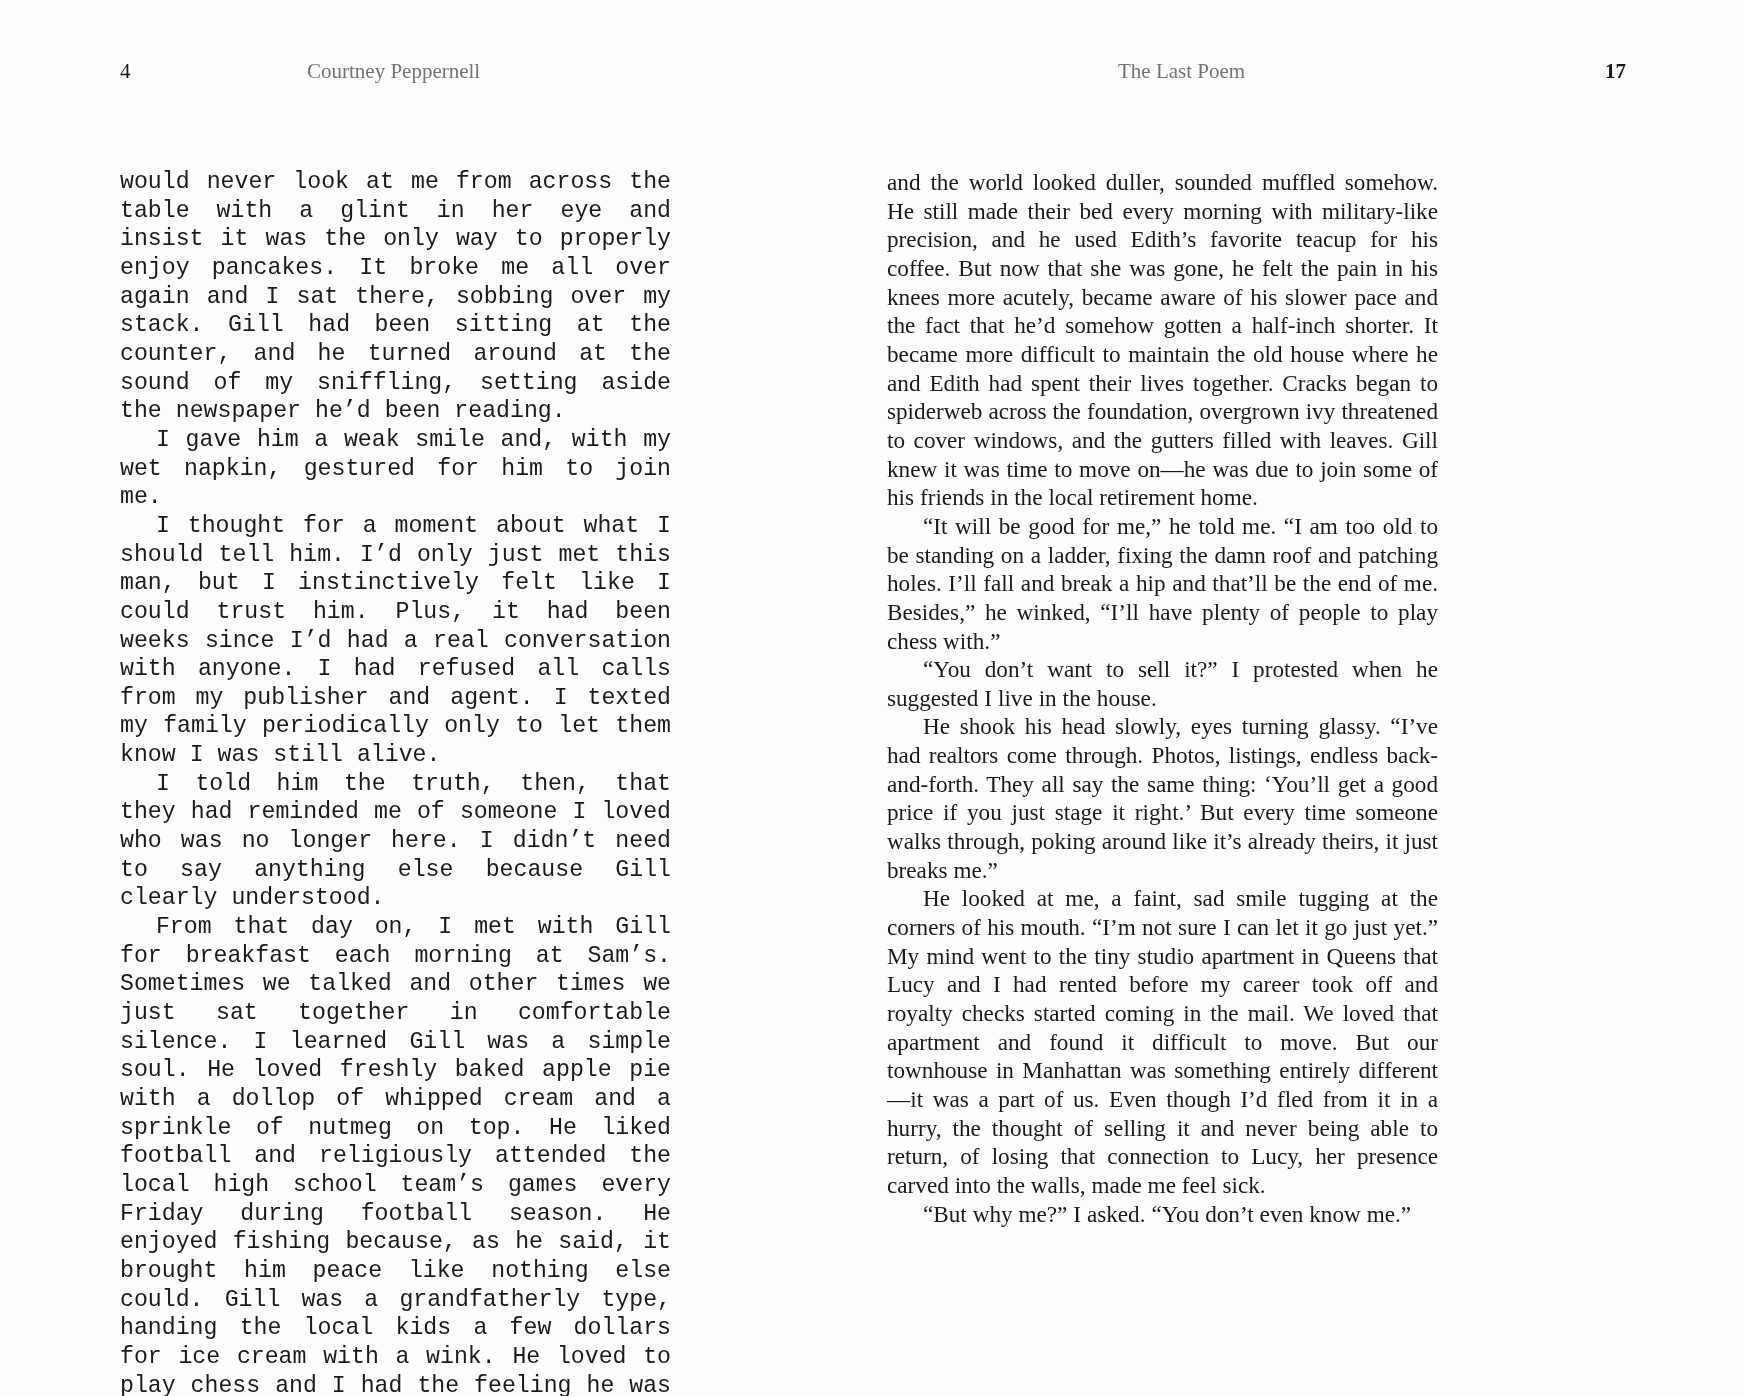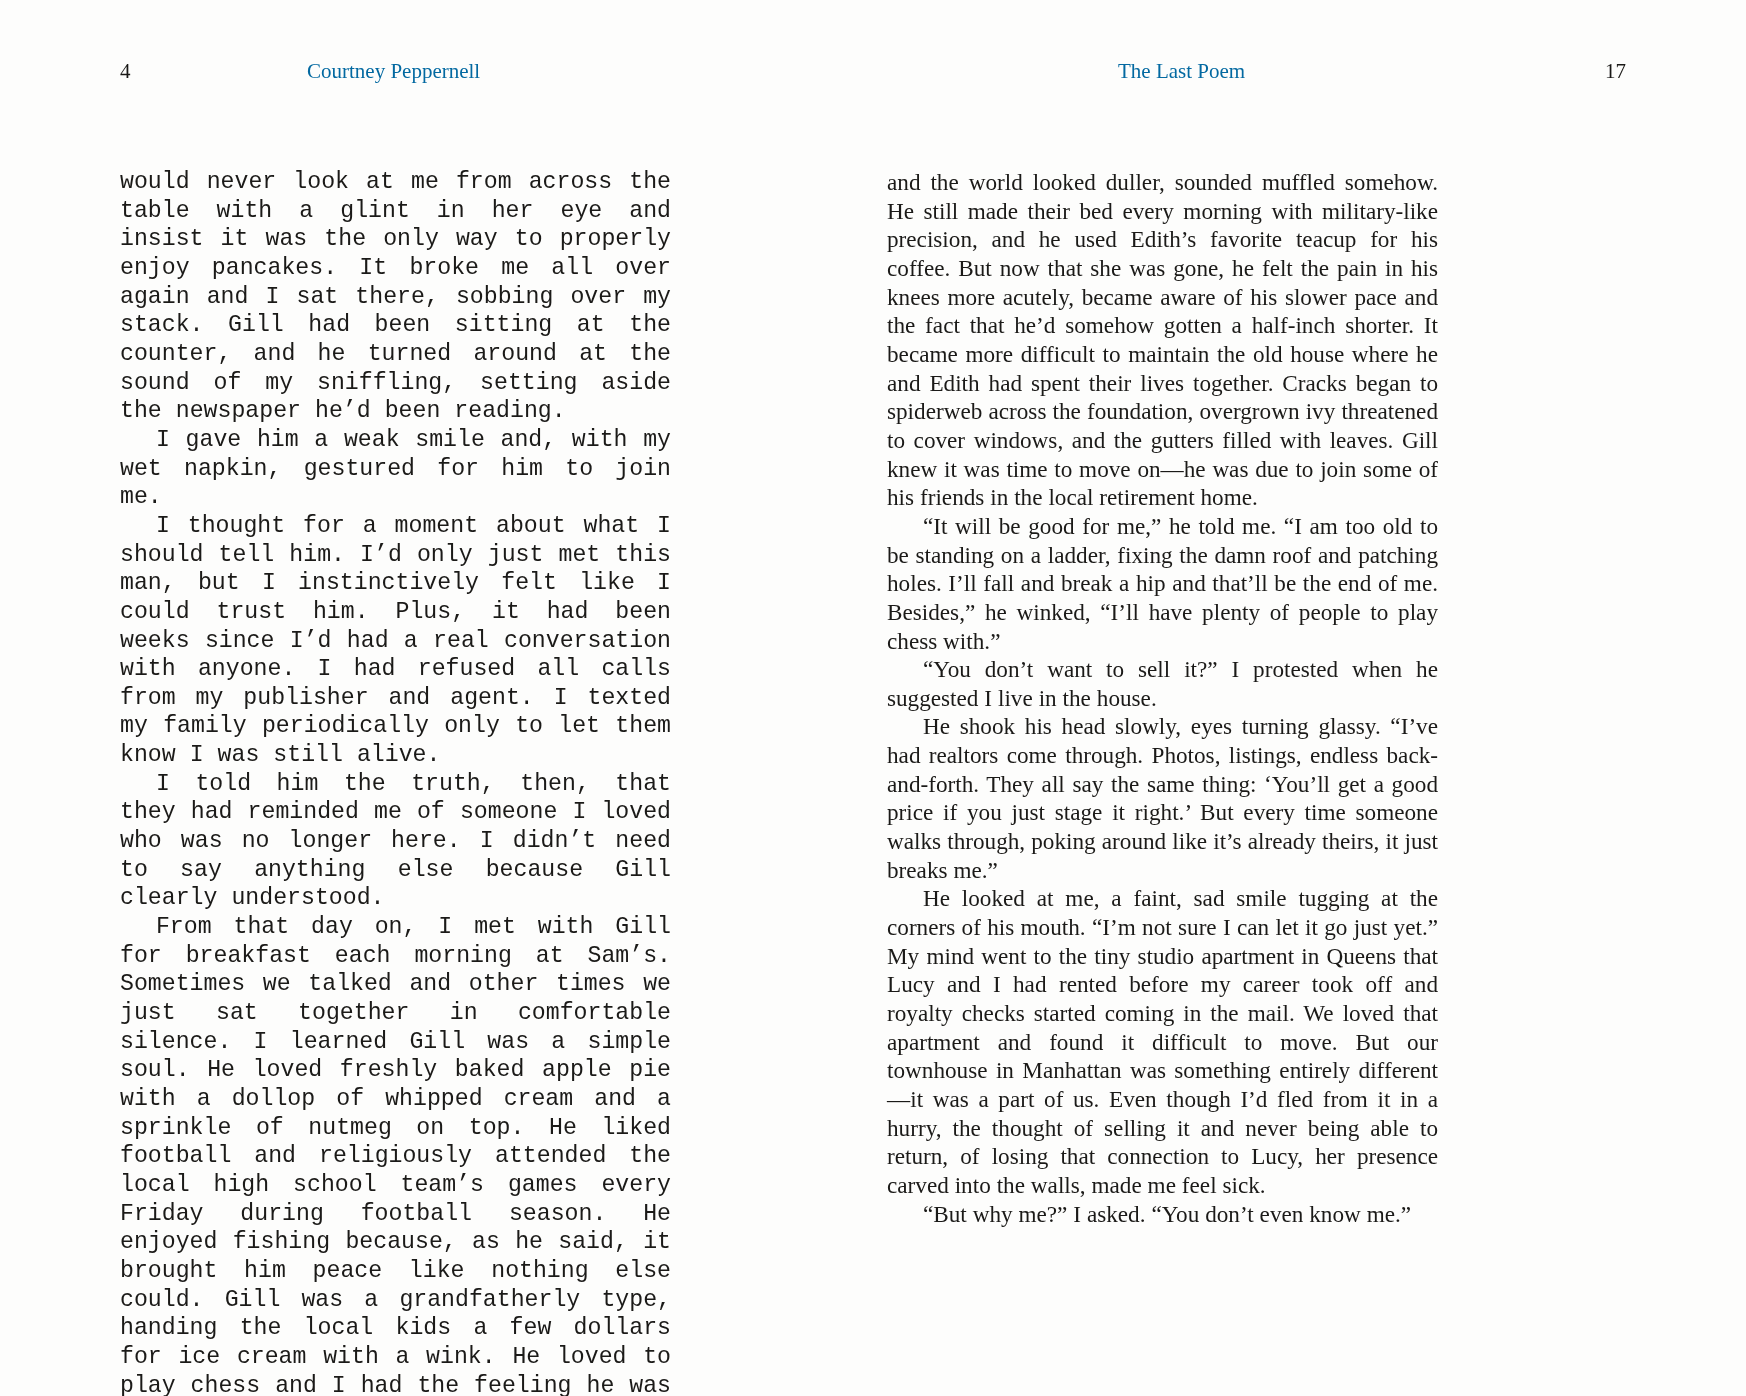--- a/index.html
+++ b/index.html
@@ -35,28 +35,28 @@
   .page-right { left: 873px; }
 
   .folio {
     position: absolute;
     top: 56px;
     font-size: 21px;
     line-height: 30px;
     color: #191816;
   }
   .folio-verso { left: 120px; }
-  .folio-recto { right: 120px; text-align: center; }
+  .folio-recto { right: 120px; text-align: center; font-weight: bold; }
 
   .runhead-title {
     position: absolute;
     top: 56px;
     font-size: 21px;
     line-height: 30px;
-    color: #0369a1;
+    color: #737373;
     white-space: nowrap;
   }
   .runhead-title-verso { left: 307px; }
   .runhead-title-recto { left: 1118px; text-align: center; }
 
   
   .textblock {
     position: absolute;
     top: 168px;
     width: 551px;

